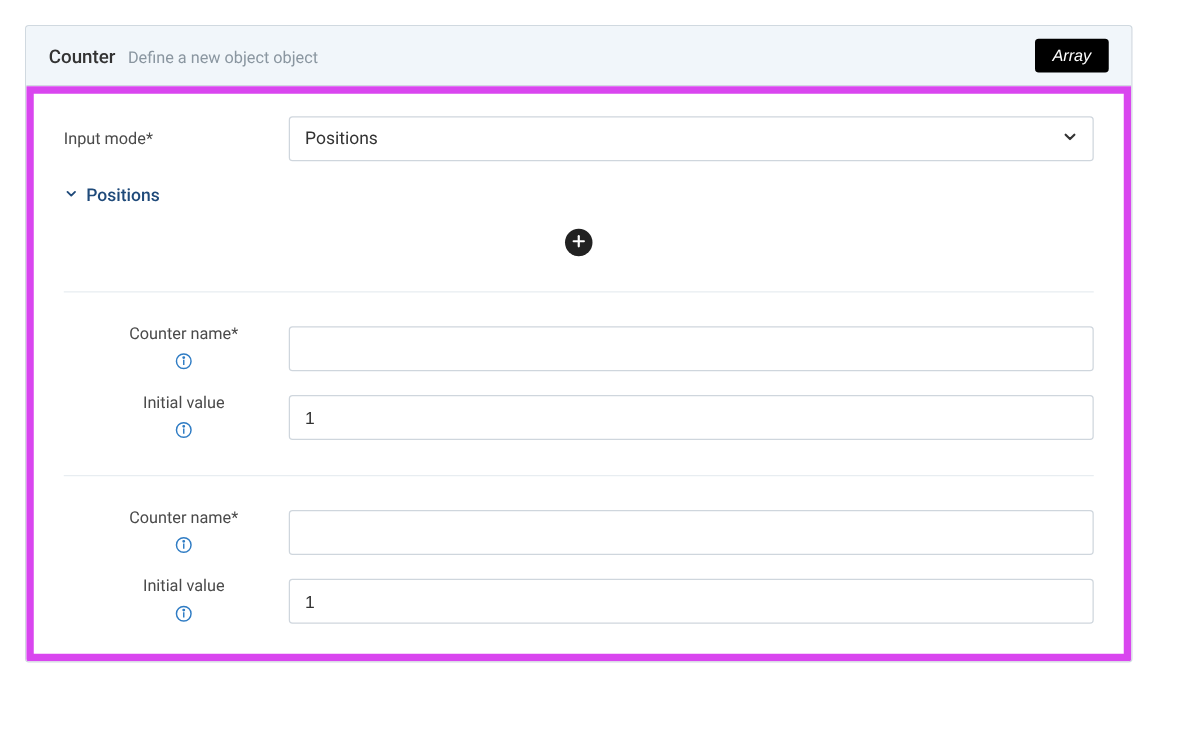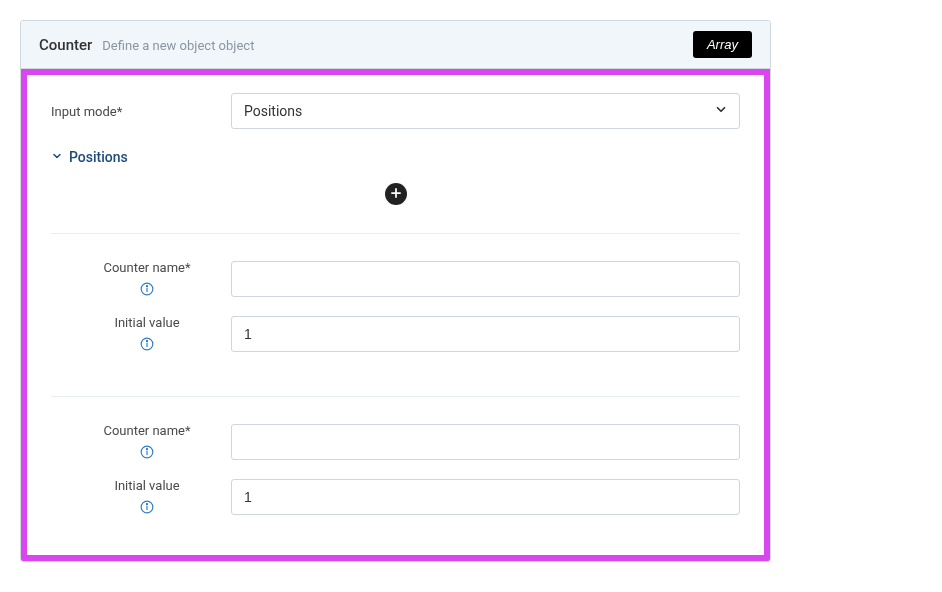--- a/index.html
+++ b/index.html
@@ -3,21 +3,21 @@
   <meta charset="utf-8">
   <style>
     * { box-sizing: border-box; margin: 0; padding: 0; }
     body {
       font-family: -apple-system, BlinkMacSystemFont, "Segoe UI", Roboto, sans-serif;
       background: #fff;
       padding: 20px;
       color: #333;
     }
     .container {
-      width: 751px;
+      width: 886px;
       border: 1px solid #d0d9e0;
       border-radius: 3px;
       overflow: hidden;
     }
     .header {
       background: #f1f6fa;
       padding: 10px 18px;
       display: flex;
       align-items: center;
       justify-content: space-between;
@@ -133,21 +133,21 @@
     .divider {
       border: none;
       border-top: 1px solid #e8edf1;
       margin: 0 0 26px 0;
     }
     .block {
       padding-bottom: 22px;
       margin-bottom: 6px;
     }
     .block .row { margin-bottom: 18px; }
-    .block .row:last-child { margin-bottom: 16px; }
+    .block .row:last-child { margin-bottom: 0; }
     .indented-label {
       padding-left: 12px;
       flex-direction: column;
     }
   </style>
 </head>
 <body>
 
 <div class="container">
   <div class="header">

